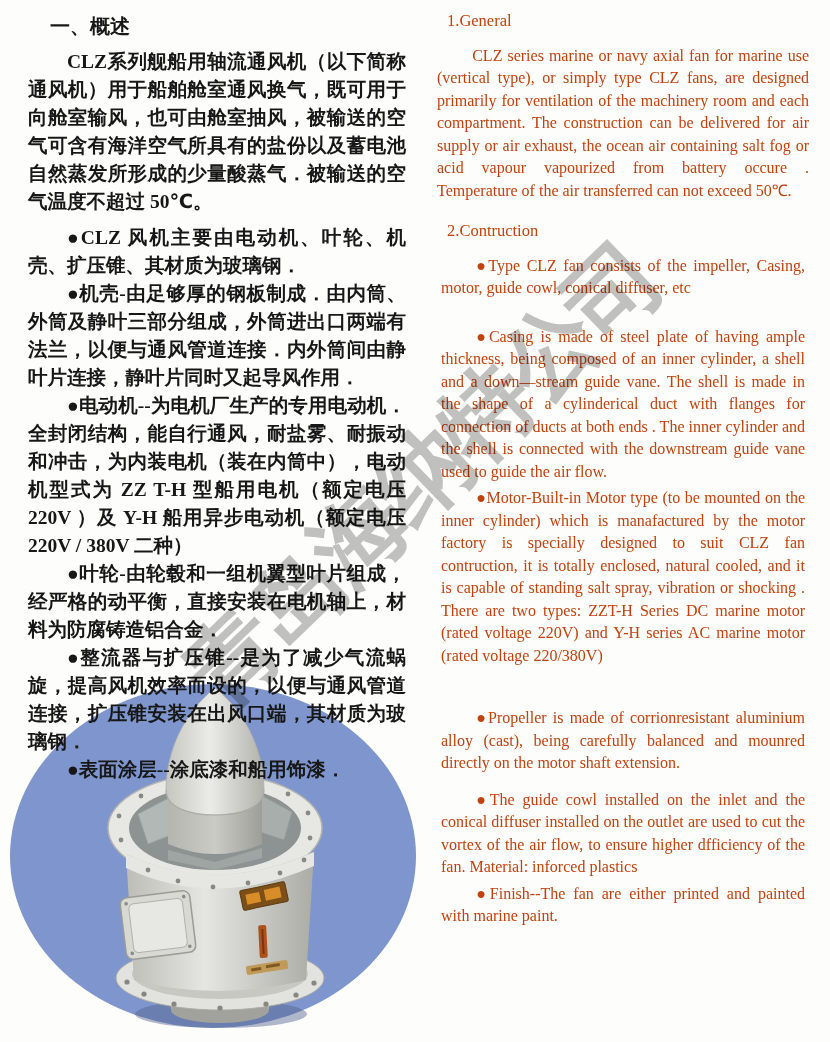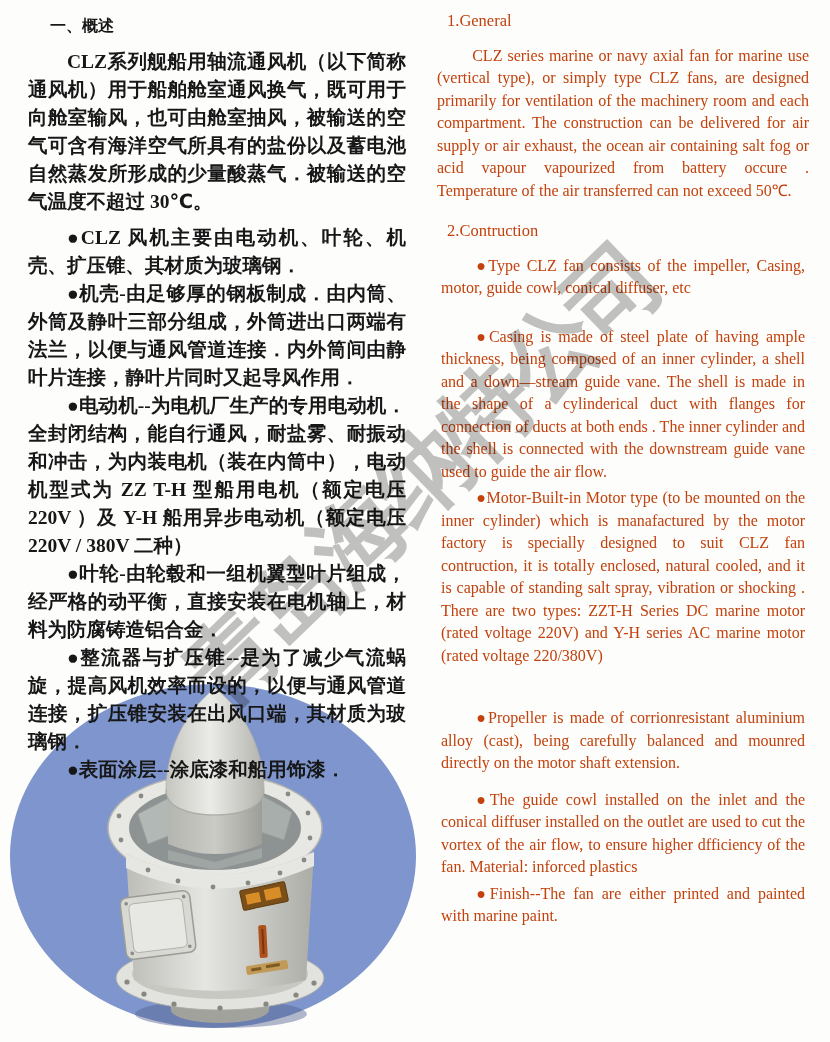--- a/index.html
+++ b/index.html
@@ -7,21 +7,21 @@
     width:830px;height:1042px;background:#fdfdfc;position:relative;overflow:hidden;
     font-family:"Liberation Serif", serif;color:#141414;
   }
   .page{position:absolute;inset:0;}
   
   .col-left{position:absolute;left:28px;top:0;width:378px;z-index:2;}
   .col-right{position:absolute;left:437px;top:0;width:372px;z-index:2;}
   
   .cn{font-family:"Liberation Serif","DejaVu Sans",serif;font-weight:bold;
       font-size:19.5px;line-height:28px;text-align:justify;color:#171717;}
-  .cn-heading{font-size:16px;padding-left:22px;margin:12px 0 0 0;}
+  .cn-heading{font-size:20px;padding-left:22px;margin:12px 0 0 0;}
   .cn-heading2{margin-top:22px;}
   .cn-para{margin:8px 0 0 0;text-indent:2em;}
   .cn-bullet{margin:0;text-indent:2em;}
   
   .en{font-size:16px;line-height:22.5px;text-align:justify;color:#c2410c;}
   .en-heading{margin:10px 0 0 0;padding-left:10px;font-size:16.5px;font-weight:normal;}
   .en-heading2{margin-top:18px;}
   .en-para{margin:12px 0 0 0;text-indent:2.2em;}
   .en-bullet{margin:4px;text-indent:2.2em;}
   .gap-sm{margin-top:12px;}
@@ -39,21 +39,21 @@
     font-size:92px;letter-spacing:-4px;fill:#8a8a8a;
   }
 </style>
 </head>
 <body>
 
 <div class="page">
 
   <div class="col-left cn">
     <div class="cn-heading">一、概述</div>
-    <p class="cn-para">CLZ系列舰船用轴流通风机（以下简称通风机）用于船舶舱室通风换气，既可用于向舱室输风，也可由舱室抽风，被输送的空气可含有海洋空气所具有的盐份以及蓄电池自然蒸发所形成的少量酸蒸气．被输送的空气温度不超过 30℃。</p>
+    <p class="cn-para">CLZ系列舰船用轴流通风机（以下简称通风机）用于船舶舱室通风换气，既可用于向舱室输风，也可由舱室抽风，被输送的空气可含有海洋空气所具有的盐份以及蓄电池自然蒸发所形成的少量酸蒸气．被输送的空气温度不超过 50℃。</p>
 
     <p class="cn-bullet" style="margin-top:8px">●CLZ 风机主要由电动机、叶轮、机壳、扩压锥、其材质为玻璃钢．</p>
     <p class="cn-bullet">●机壳-由足够厚的钢板制成．由内筒、外筒及静叶三部分组成，外筒进出口两端有法兰，以便与通风管道连接．内外筒间由静叶片连接，静叶片同时又起导风作用．</p>
     <p class="cn-bullet">●电动机--为电机厂生产的专用电动机．全封闭结构，能自行通风，耐盐雾、耐振动和冲击，为内装电机（装在内筒中），电动机型式为 ZZ T-H 型船用电机（额定电压 220V ）及 Y-H 船用异步电动机（额定电压 220V / 380V 二种）</p>
     <p class="cn-bullet">●叶轮-由轮毂和一组机翼型叶片组成，经严格的动平衡，直接安装在电机轴上，材料为防腐铸造铝合金．</p>
     <p class="cn-bullet">●整流器与扩压锥--是为了减少气流蜗旋，提高风机效率而设的，以便与通风管道连接，扩压锥安装在出风口端，其材质为玻璃钢．</p>
     <p class="cn-bullet">●表面涂层--涂底漆和船用饰漆．</p>
   </div>
 
   <div class="col-right en">

